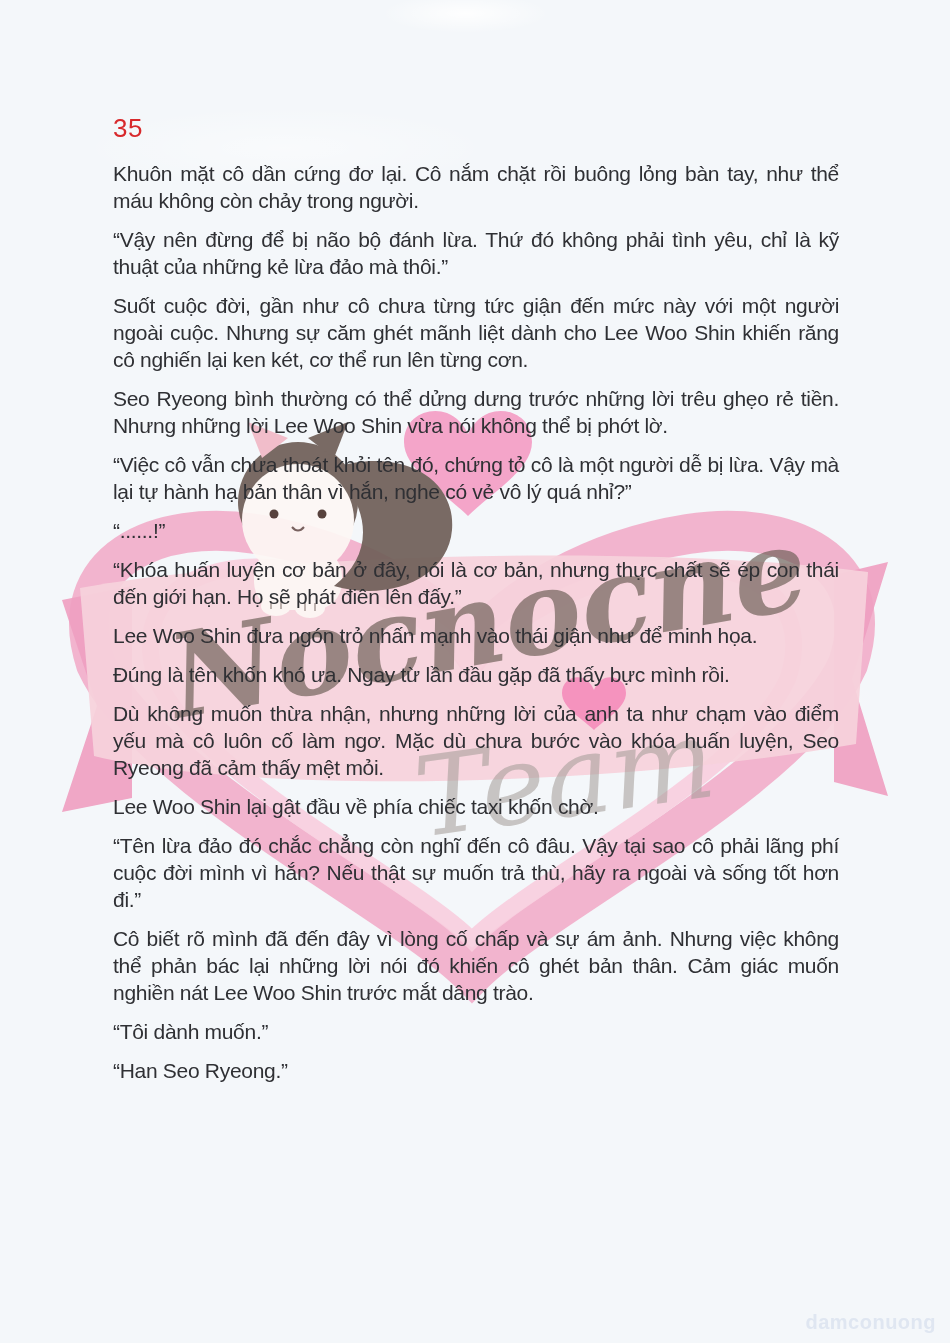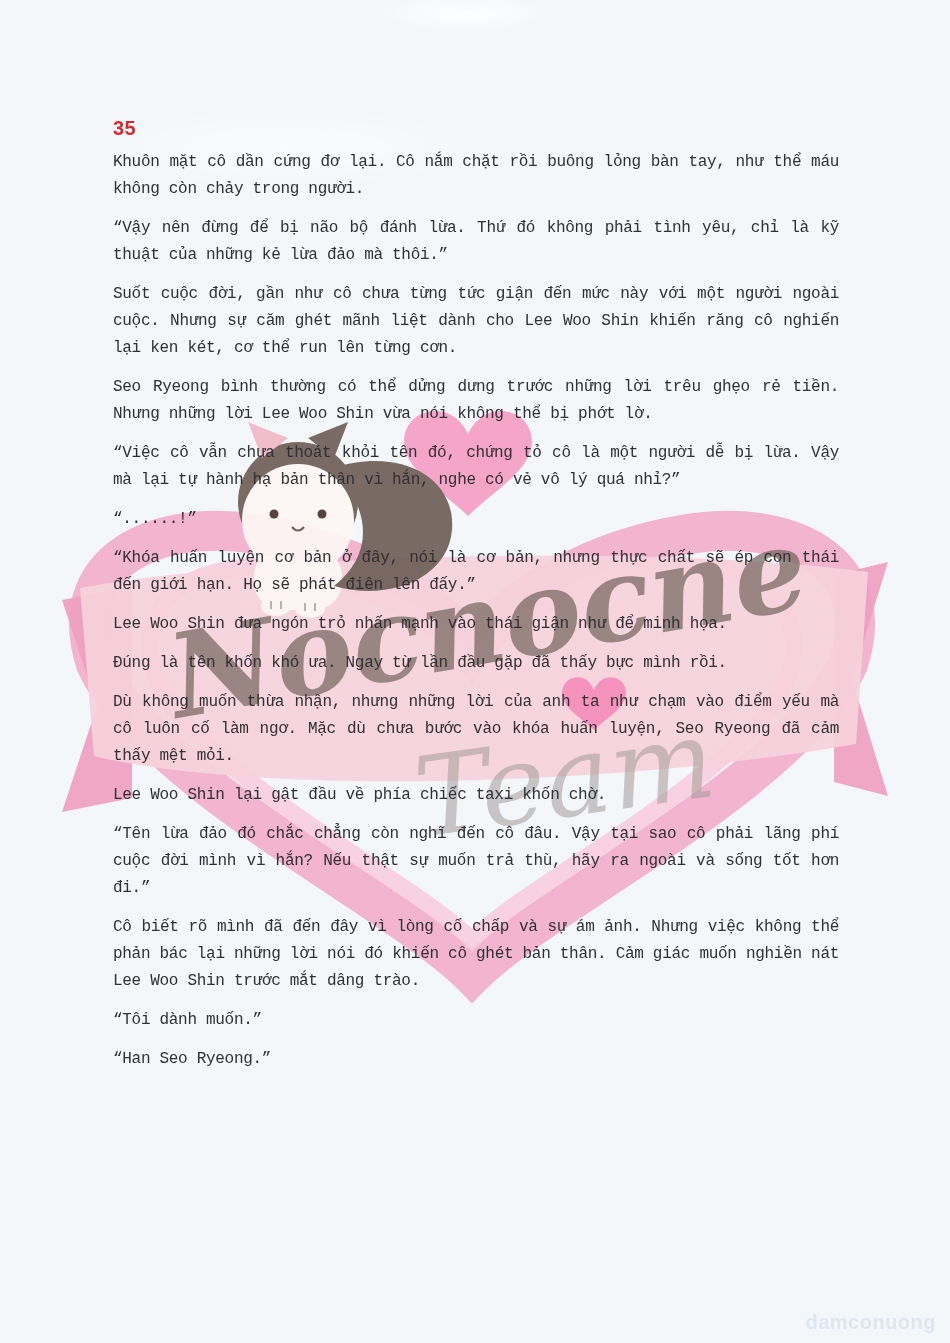--- a/index.html
+++ b/index.html
@@ -16,30 +16,29 @@
       radial-gradient(ellipse 120px 28px at 49% 1%, rgba(255,255,255,.9), rgba(255,255,255,0) 70%),
       radial-gradient(ellipse 300px 60px at 30% 11%, rgba(255,255,255,.45), rgba(255,255,255,0) 70%),
       radial-gradient(ellipse 260px 50px at 75% 52%, rgba(255,255,255,.35), rgba(255,255,255,0) 70%);
   }
   .watermark{position:absolute;left:0;top:0;z-index:1;pointer-events:none;}
   .content{
     position:absolute;left:113px;top:116px;width:726px;z-index:2;
   }
   .page-number{
     color:var(--page-number,#d8292c);
-    font-weight:bold;font-size:20px;line-height:24px;
-    margin:0 0 9px 0;letter-spacing:.5px;
+    font-weight:normal;font-size:26px;line-height:24px;
+    margin:0 0 20px 0;letter-spacing:.5px;
   }
   .para{
     margin:0 0 12px 0;
-    font-size:16px;line-height:27px;
+    font-size:21px;line-height:27px;
     color:var(--text,#2f3034);
     text-align:justify;
     letter-spacing:-0.3px;
-    font-family:Liberation Mono, monospace;
   }
   .credit{
     position:absolute;right:14px;bottom:9px;z-index:2;
     color:var(--credit,#dfe6f1);
     font-size:20px;font-weight:bold;letter-spacing:.5px;
   }
   .script-main{
     font-family:"DejaVu Serif","Liberation Serif",serif;
     font-style:italic;font-weight:bold;
   }

